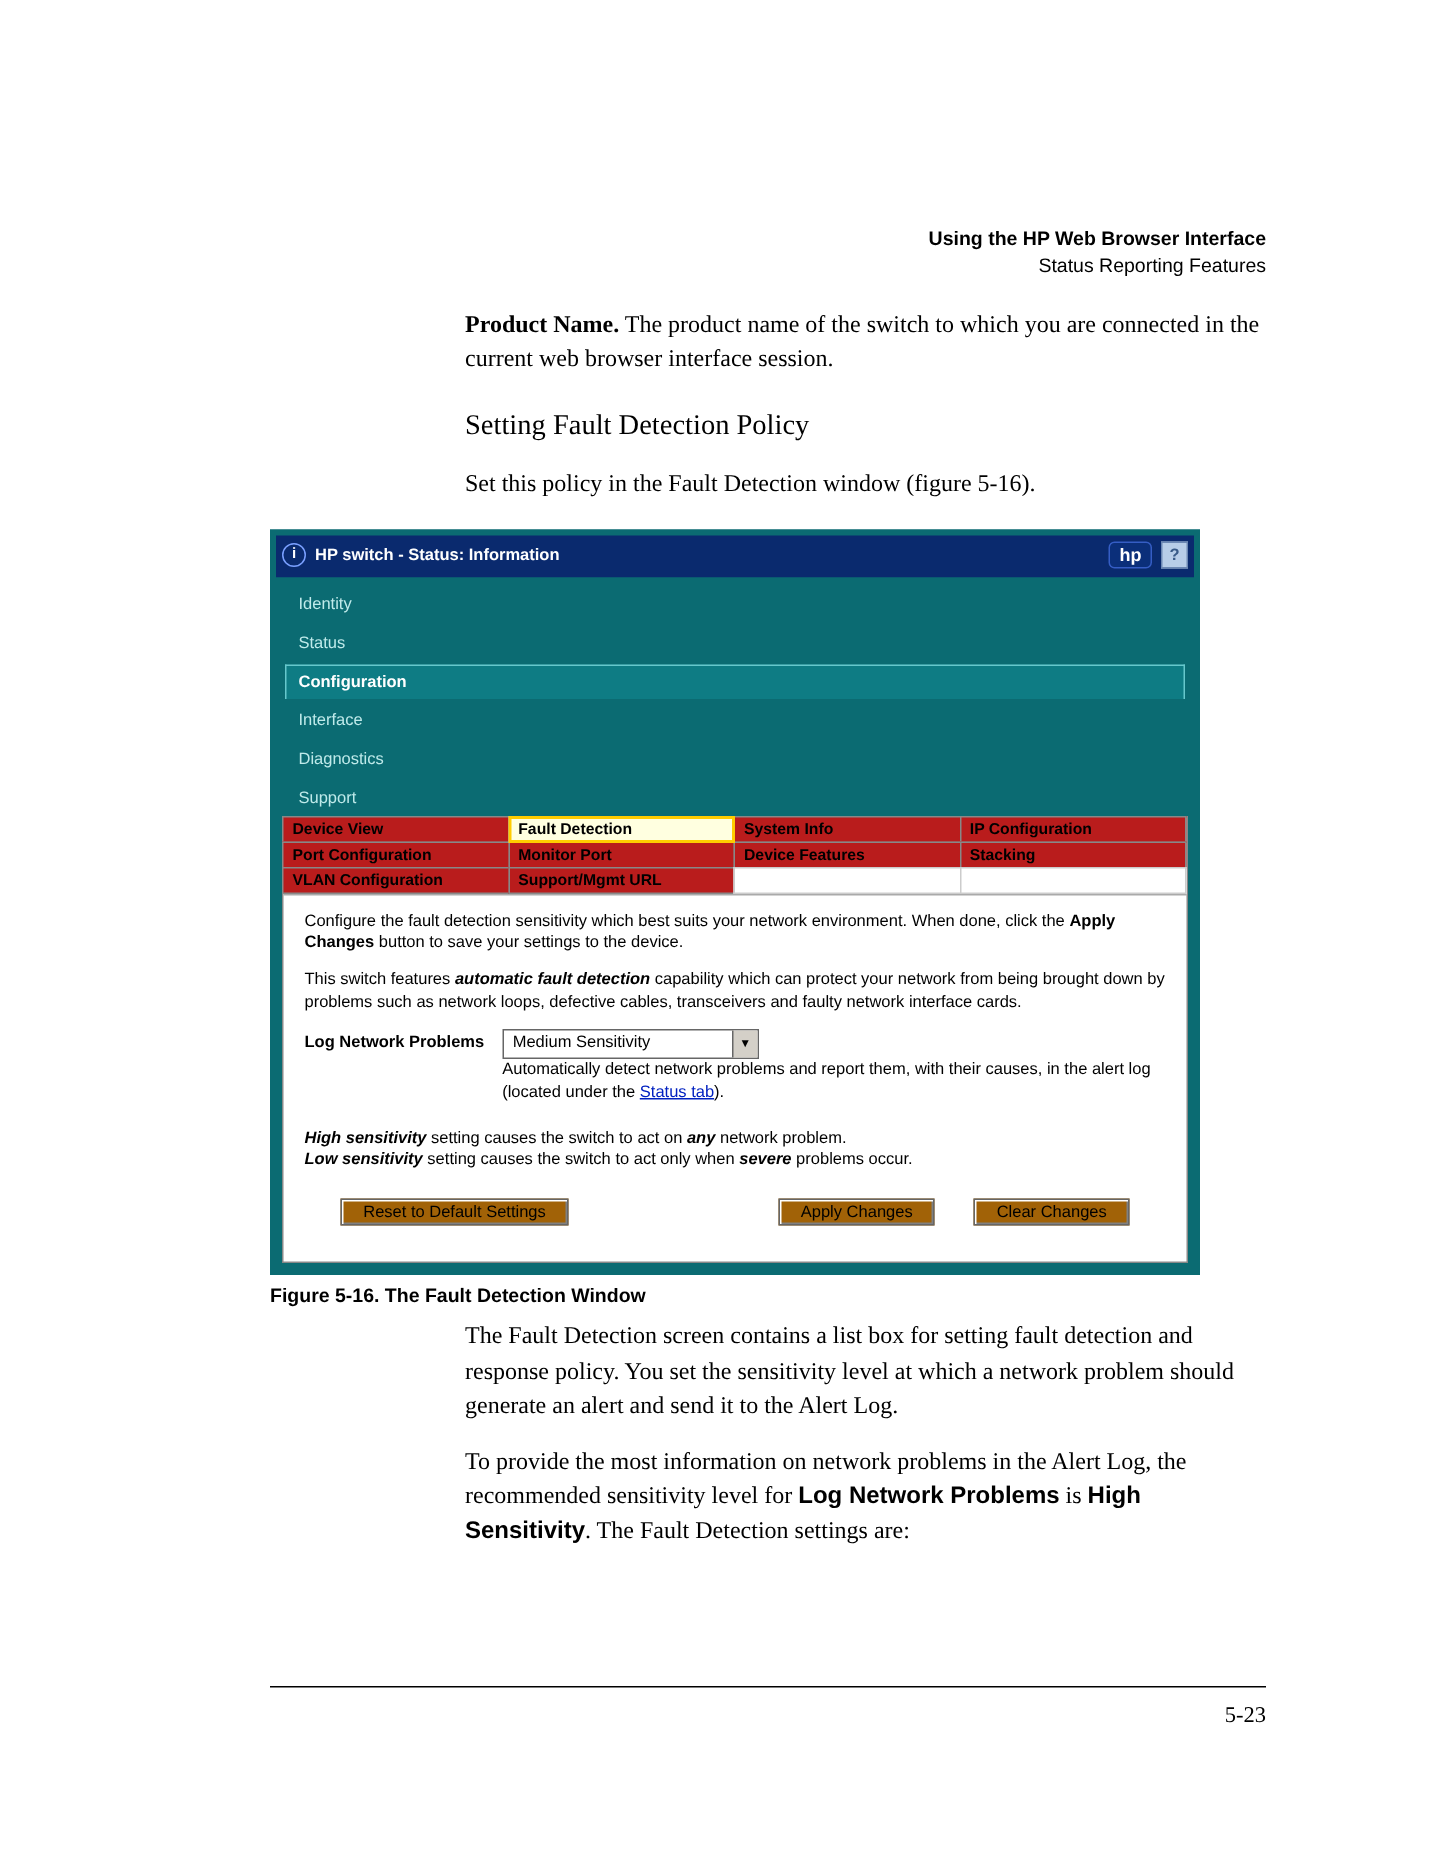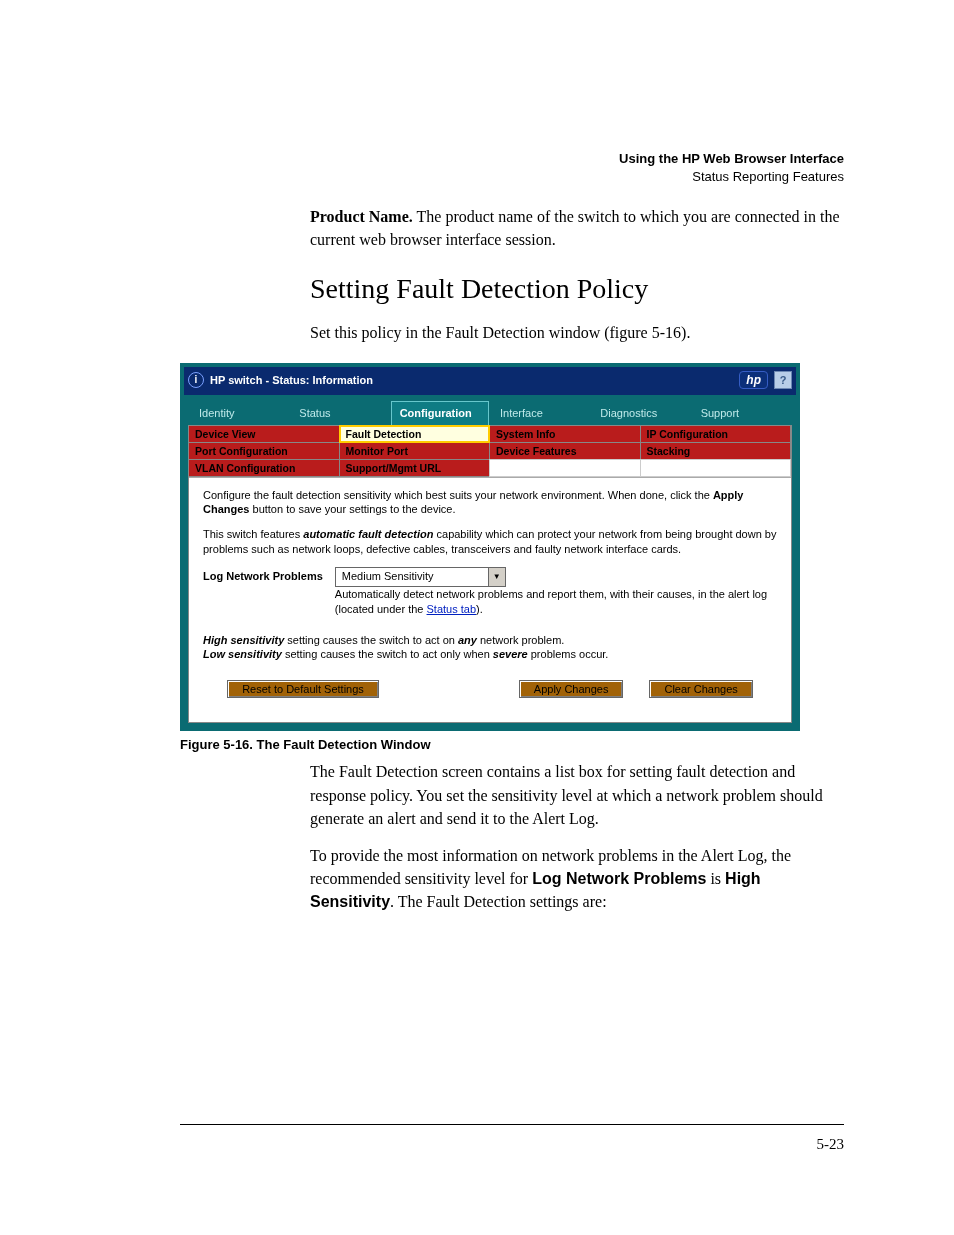--- a/index.html
+++ b/index.html
@@ -35,21 +35,21 @@
   }
   .body-col p.serif {
     font-family: "Century Schoolbook", "Times New Roman", serif;
     font-size: 16px;
     line-height: 1.45;
     margin: 0 0 14px 0;
   }
   .body-col h2 {
     font-family: "Century Schoolbook", "Times New Roman", serif;
     font-weight: normal;
-    font-size: 28px;
+    font-size: 19px;
     margin: 22px 0 16px 0;
   }
   .boldrun { font-weight: bold; }
   .sans-bold { font-family: Arial, Helvetica, sans-serif; font-weight: bold; }
 
   
   .figure {
     margin: 18px 0 8px -130px;
     width: 620px;
   }
@@ -79,21 +79,20 @@
   .info-icon {
     width: 14px; height: 14px; border-radius: 50%;
     background: #0a2a6e;
     color: #fff; font-weight: bold; font-size: 10px;
     display: inline-flex; align-items: center; justify-content: center;
     border: 1px solid #7aa0ff;
   }
   .hp-badge {
     background: #0b2f7a;
     color: #fff;
-    font-style: italic;
     font-weight: bold;
     padding: 1px 6px;
     border-radius: 4px;
     border: 1px solid #355dc4;
     font-size: 12px;
   }
   .help-btn {
     width: 16px; height: 16px;
     background: #b7cde8;
     color: #385a88;
@@ -102,20 +101,21 @@
     font-weight: bold;
     margin-left: 6px;
   }
   .right-group { display:flex; align-items:center; }
 
   .main-tabs {
     background: #0b6b72;
     display: flex;
     padding: 6px 6px 0 6px;
     gap: 2px;
+    flex-direction: column;
   }
   .main-tab {
     flex: 1;
     color: #bfeaea;
     padding: 5px 8px;
     font-size: 11px;
     border: 1px solid transparent;
     text-align: left;
     cursor: pointer;
   }

